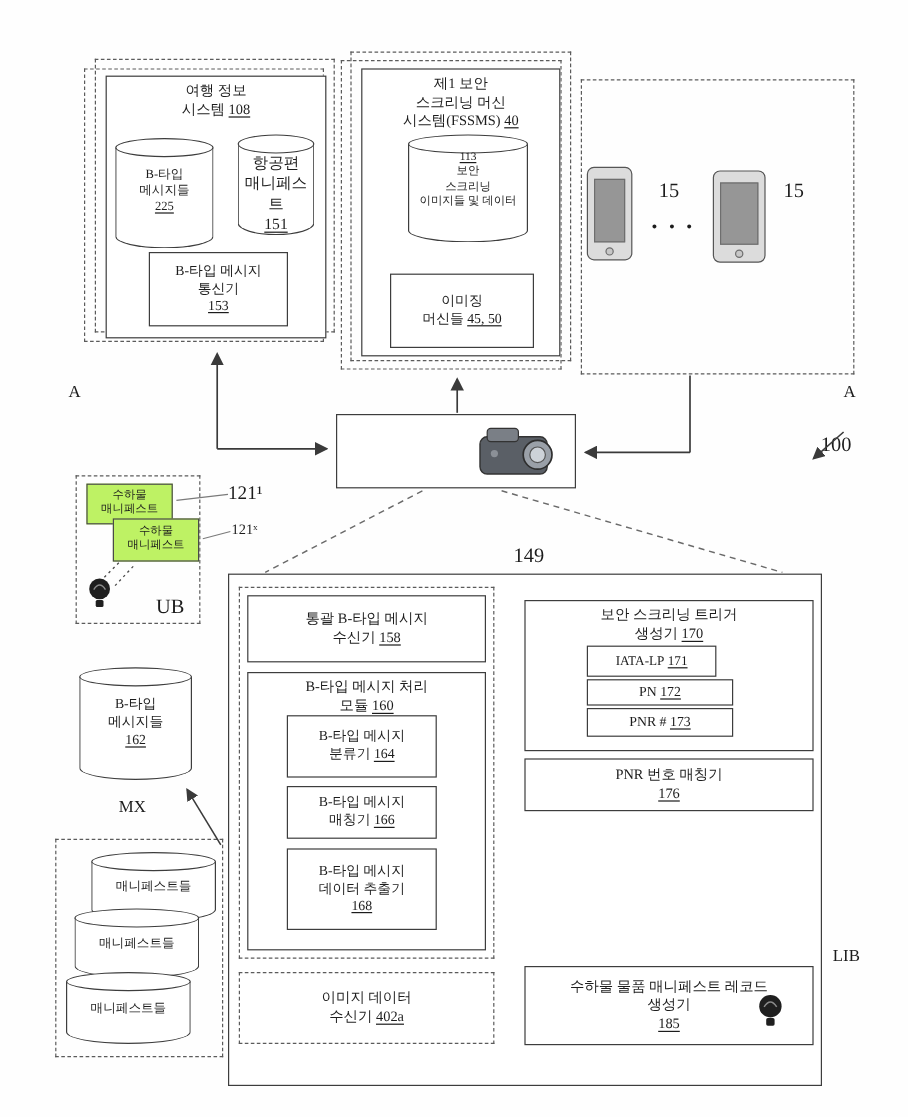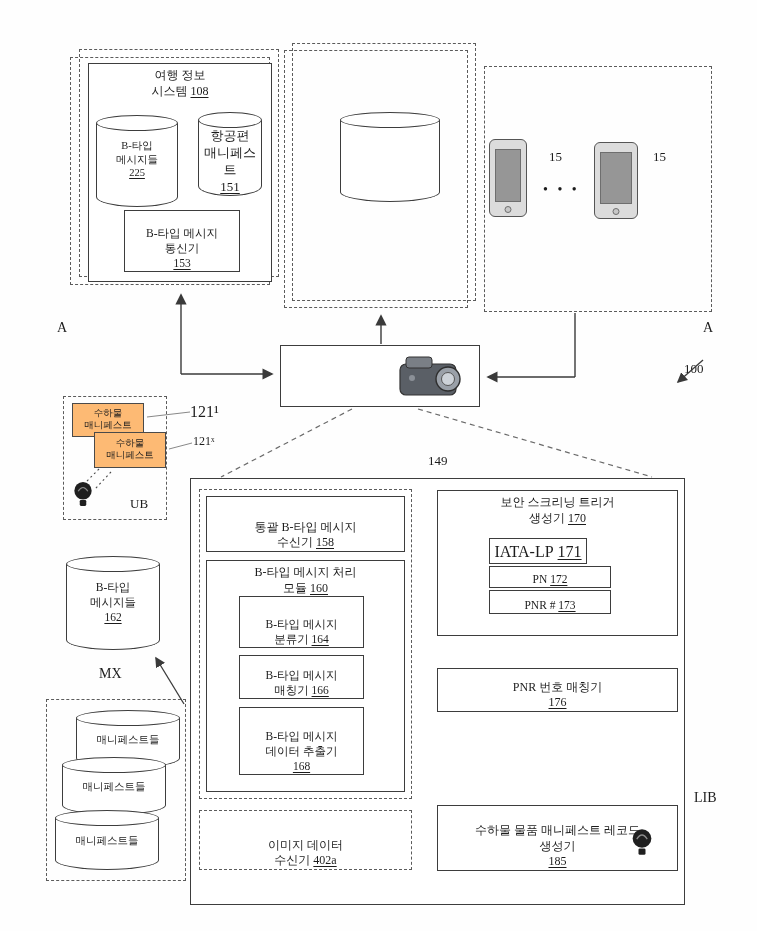--- a/index.html
+++ b/index.html
@@ -1,35 +1,35 @@
 <!DOCTYPE html>
 <html><head>
 <meta charset="utf-8">
 <style>
   *{box-sizing:border-box;margin:0;padding:0}
   html,body{background:#ffffff}
   .canvas{position:relative;width:757px;height:931px;background:#fefefe;
           font-family:"Liberation Serif","DejaVu Serif",serif;color:#1c1c1c;overflow:hidden}
   .dashed{position:absolute;border:1.6px dashed #5b5b5b;background:transparent}
   .solidbox{position:absolute;border:1.5px solid #3d3d3d;background:#fff}
-  .tb{display:flex;flex-direction:column;align-items:center;justify-content:flex-end;
+  .tb{display:flex;flex-direction:column;align-items:center;justify-content:center;
       text-align:center;line-height:1.3;font-size:12px}
   .tb-top{justify-content:flex-start;padding-top:4px}
   .u{text-decoration:underline;text-underline-offset:2px}
-  .lbl{position:absolute;font-size:13px;white-space:nowrap}
+  .lbl{position:absolute;font-size:17px;white-space:nowrap}
   .small{font-size:10.5px}
   
   .cylinder{position:absolute}
   .cyl-top{position:absolute;left:0;right:0;top:0;height:16px;border:1.5px solid #3d3d3d;
            border-radius:50%;background:#fff;z-index:1}
   .cyl-body{position:absolute;left:0;right:0;top:8px;bottom:0;border:1.5px solid #3d3d3d;
             border-top:none;border-radius:0 0 50% 50%/0 0 10px 10px;background:#fff}
   .cyl-label{position:absolute;left:0;right:0;z-index:2;text-align:center;line-height:1.3}
   
-  .doc{position:absolute;border:1.3px solid #4a4a4a;background:#fdba74;display:flex;flex-direction:column;
+  .doc{position:absolute;border:1.3px solid #4a4a4a;background:#bef264;display:flex;flex-direction:column;
        align-items:center;justify-content:center;text-align:center;font-size:9.5px;line-height:1.25}
   
   .phone{position:absolute;border:1.5px solid #555;border-radius:6px;background:#dcdcdc}
   .phone-screen{position:absolute;left:5px;right:5px;top:9px;bottom:14px;background:#969696;border:1px solid #6e6e6e}
   .phone-btn{position:absolute;bottom:3px;left:50%;transform:translateX(-50%);width:7px;height:7px;
              border:1px solid #6e6e6e;border-radius:50%;background:#c7c7c7}
   .overlay{position:absolute;left:0;top:0;z-index:6;pointer-events:none}
   .icon{position:absolute}
 </style>
 </head>
@@ -65,26 +65,41 @@
   </div>
 
   <div class="solidbox tb" style="left:124px;top:210px;width:116px;height:62px;font-size:11.5px">
     <div>B-타입 메시지</div>
     <div>통신기</div>
     <div class="u">153</div>
   </div>
 
   <div class="dashed" style="left:284px;top:50px;width:184px;height:258px"></div>
   <div class="dashed" style="left:292px;top:43px;width:184px;height:258px"></div>
+  <div class="solidbox tb tb-top" style="left:301px;top:57px;width:166px;height:240px">
+    <div>제1 보안</div>
+    <div>스크리닝 머신</div>
+    <div><span>시스템(FSSMS)</span>&nbsp;<span class="u">40</span></div>
+  </div>
 
   <div class="cylinder" style="left:340px;top:112px;width:100px;height:90px">
     <div class="cyl-top"></div>
     <div class="cyl-body"></div>
-  </div>
-
+    <div class="cyl-label" style="top:13px;font-size:9.5px">
+      <div class="u">113</div>
+      <div>보안</div>
+      <div>스크리닝</div>
+      <div>이미지들 및 데이터</div>
+    </div>
+  </div>
+
+  <div class="solidbox tb" style="left:325px;top:228px;width:120px;height:62px;font-size:11.5px">
+    <div>이미징</div>
+    <div><span>머신들</span>&nbsp;<span class="u">45, 50</span></div>
+  </div>
 
   <div class="dashed" style="left:484px;top:66px;width:228px;height:246px"></div>
   <div class="phone" style="left:489px;top:139px;width:38px;height:78px">
     <div class="phone-screen"></div>
     <div class="phone-btn"></div>
   </div>
   <div class="lbl" style="left:549px;top:149px">15</div>
   <div class="lbl" style="left:543px;top:182px;letter-spacing:3px;font-size:14px">• • •</div>
   <div class="phone" style="left:594px;top:142px;width:44px;height:77px">
     <div class="phone-screen"></div>
@@ -185,35 +200,35 @@
     <div>B-타입 메시지</div>
     <div>데이터 추출기</div>
     <div class="u">168</div>
   </div>
 
   <div class="dashed tb" style="left:199px;top:810px;width:213px;height:60px">
     <div>이미지 데이터</div>
     <div><span>수신기</span>&nbsp;<span class="u">402a</span></div>
   </div>
 
-  <div class="solidbox tb tb-top" style="left:437px;top:490px;width:241px;height:146px">
+  <div class="solidbox tb tb-top" style="left:437px;top:500px;width:241px;height:126px">
     <div>보안 스크리닝 트리거</div>
     <div><span>생성기</span>&nbsp;<span class="u">170</span></div>
   </div>
-  <div class="solidbox tb" style="left:489px;top:538px;width:98px;height:26px;font-size:16px">
+  <div class="solidbox tb" style="left:489px;top:538px;width:108px;height:26px;font-size:11px">
     <div><span>IATA-LP</span>&nbsp;<span class="u">171</span></div>
   </div>
   <div class="solidbox tb" style="left:489px;top:566px;width:122px;height:22px;font-size:11.5px">
     <div><span>PN</span>&nbsp;<span class="u">172</span></div>
   </div>
   <div class="solidbox tb" style="left:489px;top:590px;width:122px;height:24px;font-size:11.5px">
     <div><span>PNR #</span>&nbsp;<span class="u">173</span></div>
   </div>
 
-  <div class="solidbox tb" style="left:437px;top:668px;width:241px;height:44px">
+  <div class="solidbox tb" style="left:437px;top:632px;width:241px;height:44px">
     <div>PNR 번호 매칭기</div>
     <div class="u">176</div>
   </div>
 
 
   <div class="solidbox tb" style="left:437px;top:805px;width:241px;height:66px">
     <div>수하물 물품 매니페스트 레코드</div>
     <div>생성기</div>
     <div class="u">185</div>
   </div>

